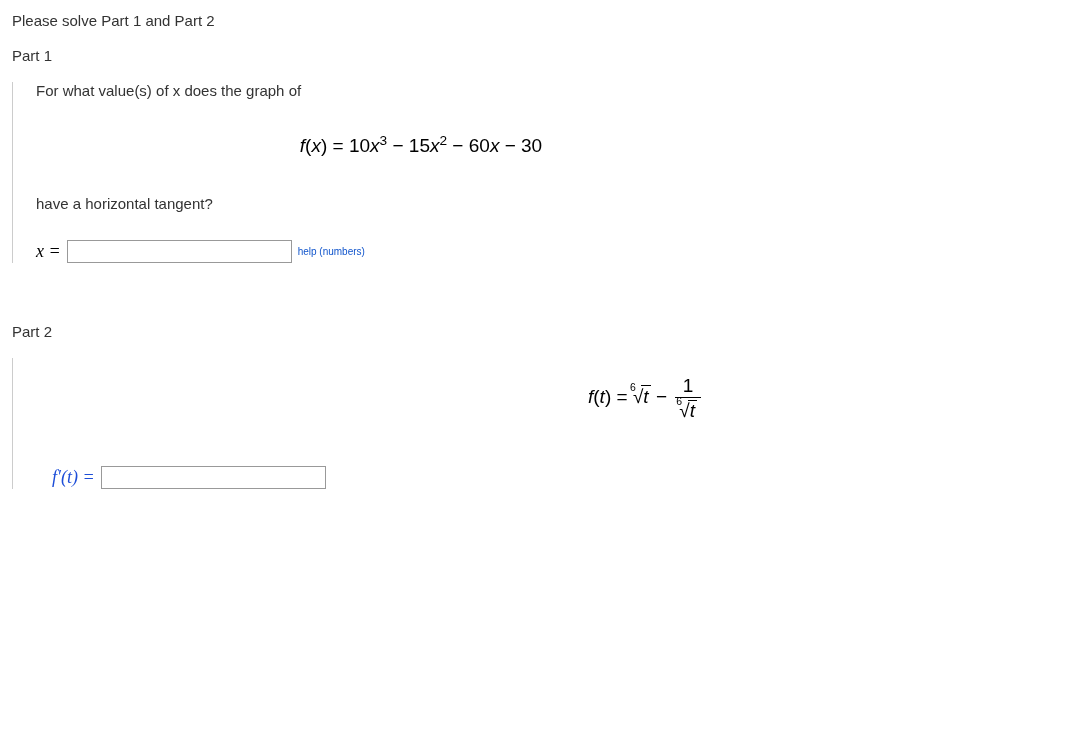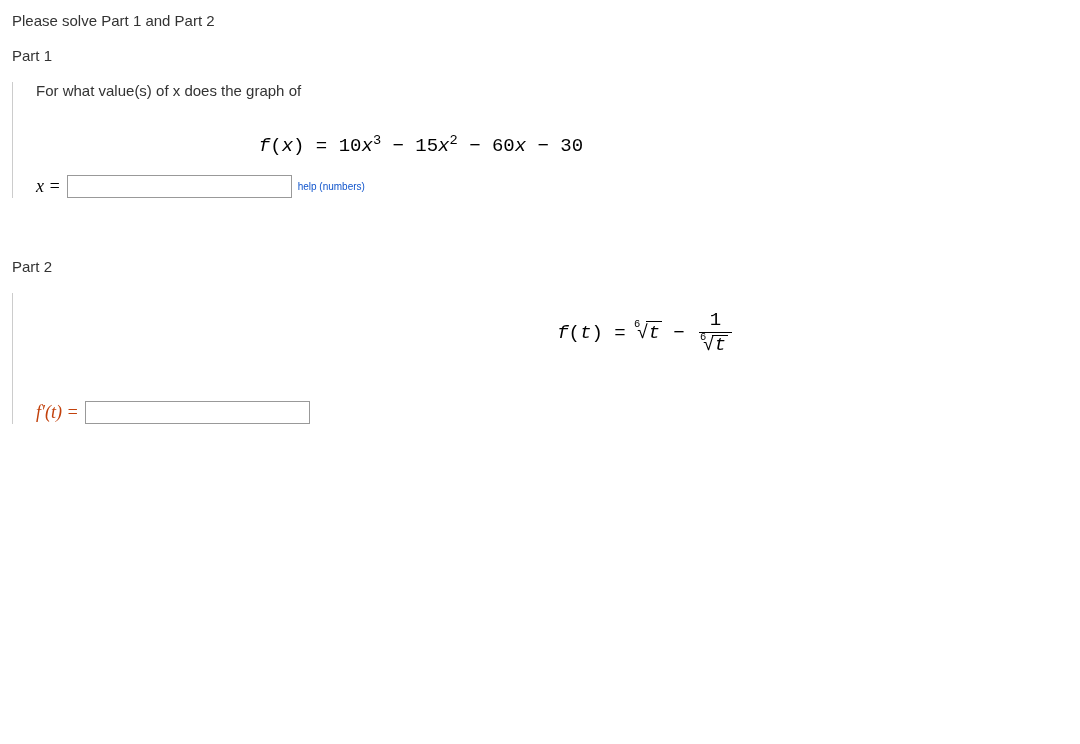--- a/index.html
+++ b/index.html
@@ -47,38 +47,39 @@
       margin-bottom: 12px;
     }
     .label {
       font-style: italic;
       font-family: 'Times New Roman', serif;
       font-size: 18px;
       color: #000;
       margin-right: 6px;
     }
     .label.blue {
-      color: #c2410c;
+      color: #1d4ed8;
+      margin-left: 16px;
     }
     input[type="text"] {
       border: 1px solid #999;
       height: 23px;
       padding: 2px 4px;
       font-size: 14px;
       width: 225px;
     }
     .help-link {
       color: #1155cc;
       margin-left: 6px;
       cursor: pointer;
       font-size: 10px;
     }
     
     .math {
-      font-family: Liberation Mono, monospace;
+      font-family: Liberation Sans, sans-serif;
       font-style: italic;
       font-size: 19px;
       color: #000;
       white-space: nowrap;
     }
     .math .rm {
       font-style: normal;
     }
     .math sup {
       font-size: 0.72em;
@@ -130,20 +131,21 @@
 
 <div class="heading">Please solve Part 1 and Part 2</div>
 
 <div class="subheading">Part 1</div>
 
 <div class="problem-block">
   <div class="problem-line">For what value(s) of x does the graph of</div>
 
   <div class="equation-container"><span class="math"><span class="it">f</span><span class="rm">(</span><span class="it">x</span><span class="rm">) = 10</span><span class="it">x</span><sup>3</sup> <span class="rm">− 15</span><span class="it">x</span><sup>2</sup> <span class="rm">− 60</span><span class="it">x</span> <span class="rm">− 30</span></span></div>
 
+  <div class="question-line">have a horizontal tangent?</div>
 
   <div class="input-line">
     <span class="label">x =</span>
     <input type="text" style="">
     <span class="help-link">help (numbers)</span>
   </div>
 </div>
 
 <div class="subheading">Part 2</div>
 

